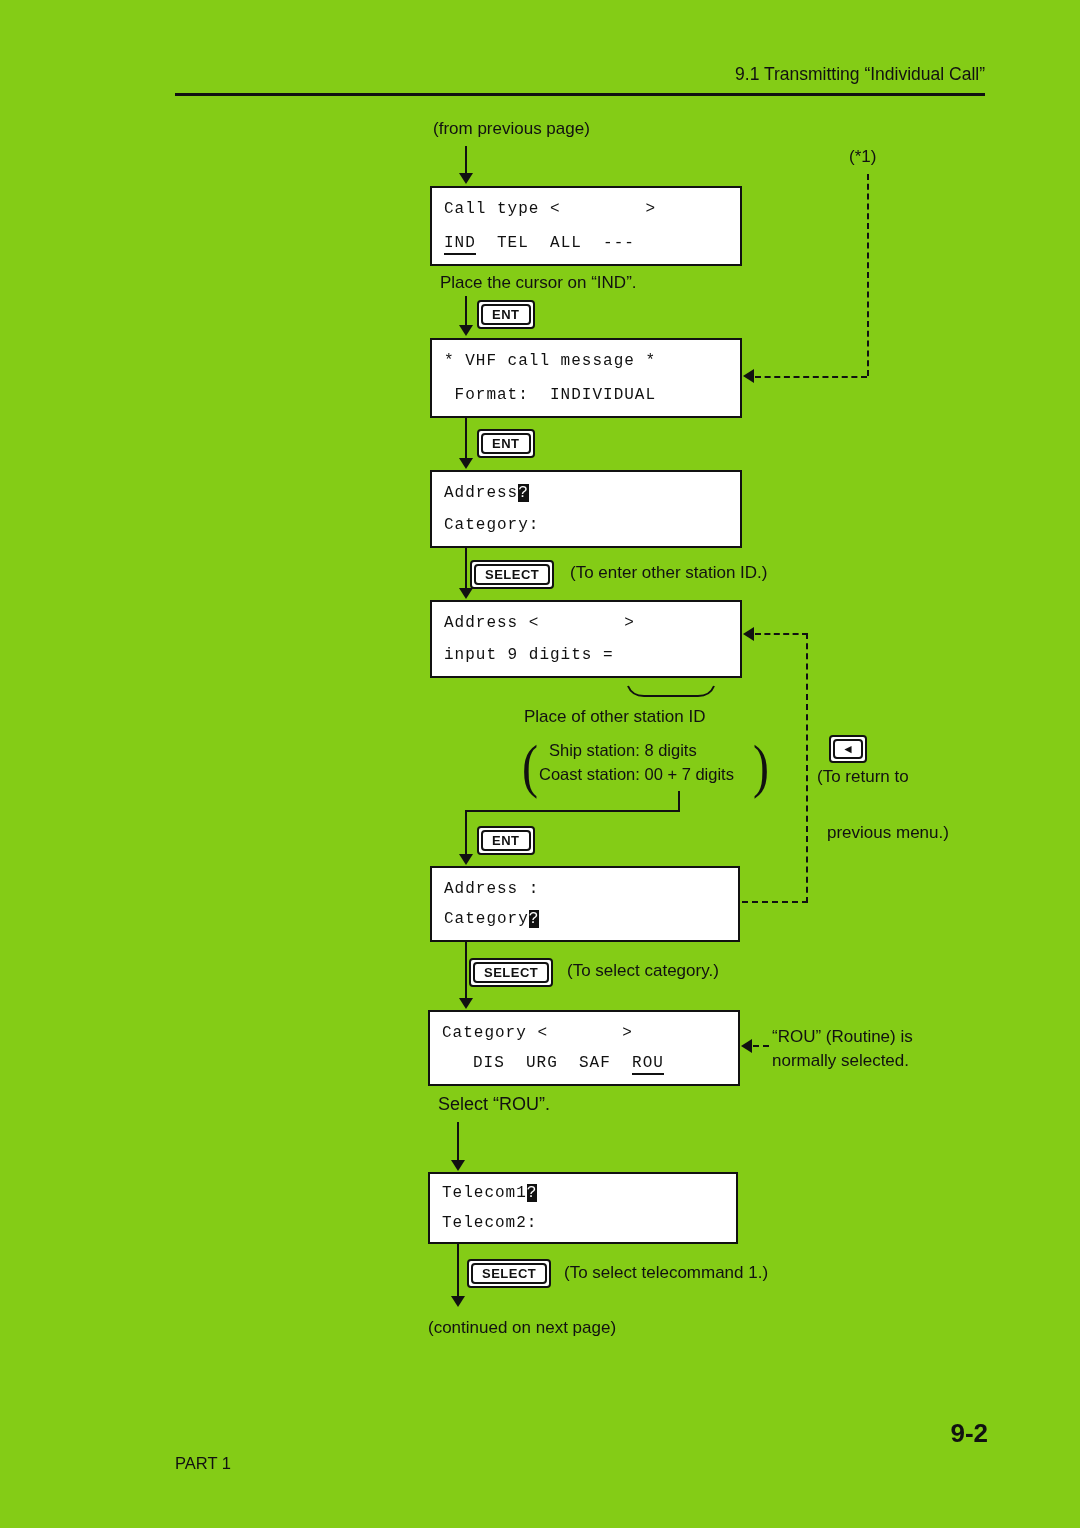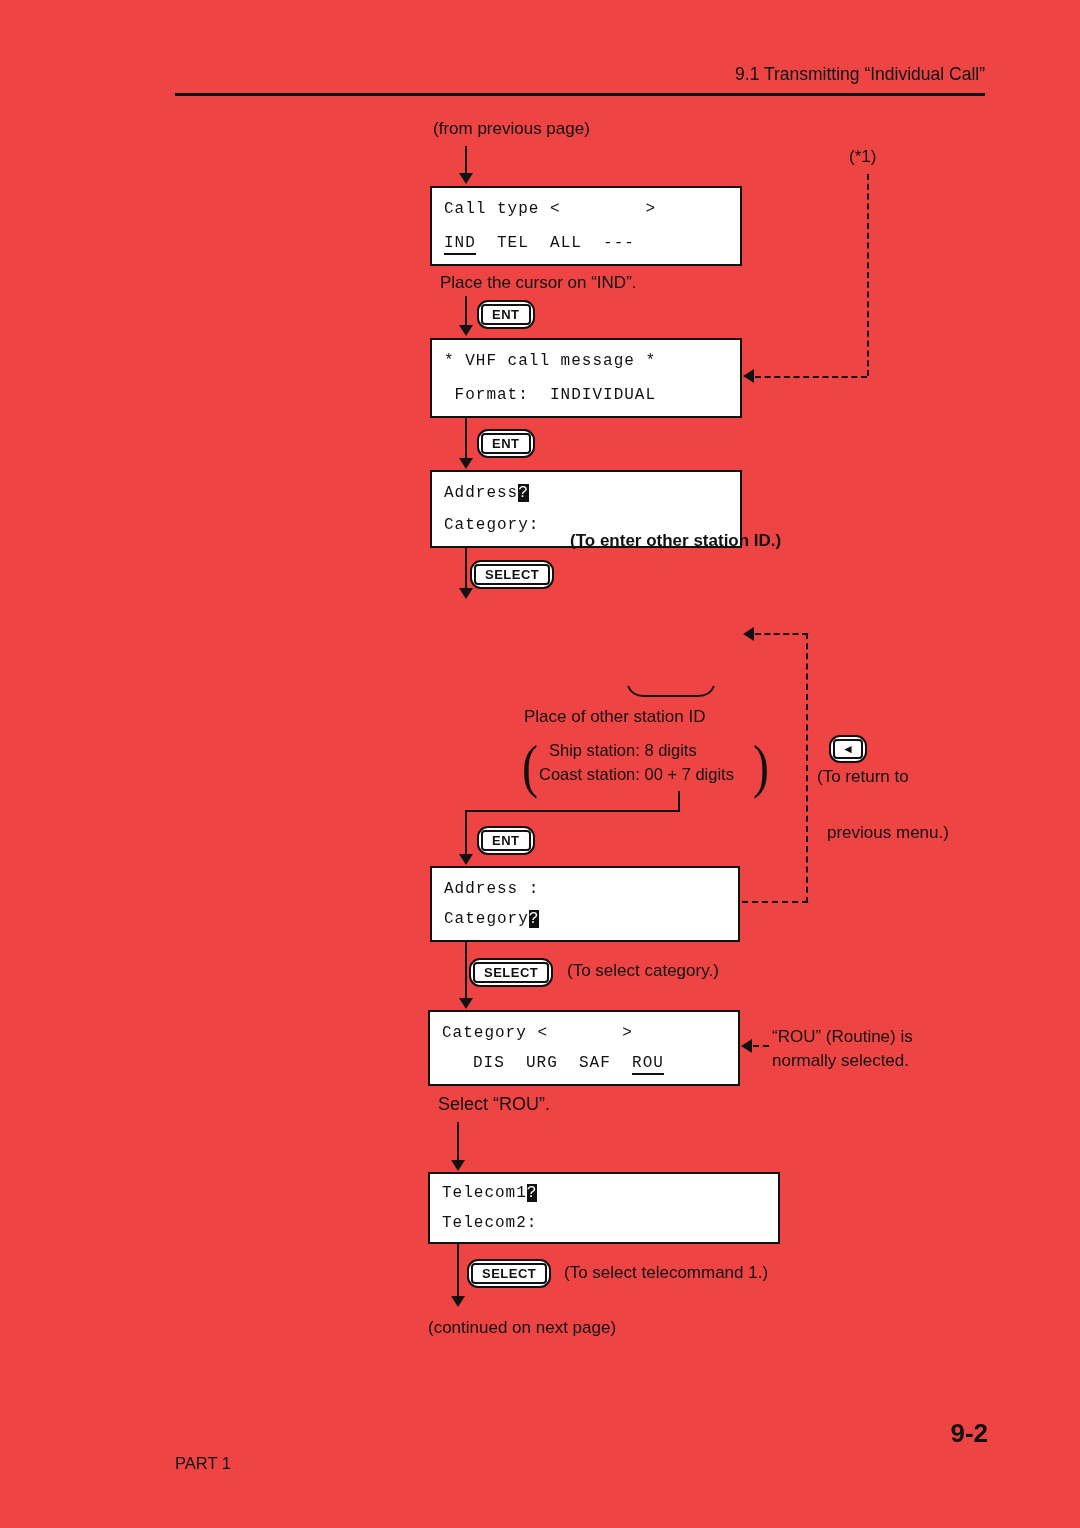--- a/index.html
+++ b/index.html
@@ -1,34 +1,34 @@
 <!DOCTYPE html>
 <html><head>
 <meta charset="utf-8">
 <style>
   *{margin:0;padding:0;box-sizing:border-box;}
   html,body{background:#ffffff;}
-  .page{position:relative;width:1080px;height:1528px;background:#ef4444;margin:0 auto;
+  .page{position:relative;width:1080px;height:1528px;background:#84cc16;margin:0 auto;
         font-family:"Liberation Sans",sans-serif;color:#111;overflow:hidden;}
   .note{position:absolute;font-size:17px;white-space:nowrap;color:#111;}
   .rule{position:absolute;background:#111;}
   .lcd{position:absolute;border:2.5px solid #111;background:#fff;}
   .lcd-line{position:absolute;left:12px;font-family:"Liberation Mono","DejaVu Sans Mono",monospace;
             font-size:16px;letter-spacing:1px;white-space:pre;color:#111;}
   .inv{background:#111;color:#fff;}
   .ul{border-bottom:2.5px solid #111;padding-bottom:1px;}
   .vline{position:absolute;width:0;border-left:2px solid #111;}
   .hline{position:absolute;height:0;border-top:2px solid #111;}
   .dash-v{position:absolute;width:0;border-left:2px dashed #111;}
   .dash-h{position:absolute;height:0;border-top:2px dashed #111;}
   .arr-down{position:absolute;width:0;height:0;border-left:7px solid transparent;
             border-right:7px solid transparent;border-top:11px solid #111;}
   .arr-left{position:absolute;width:0;height:0;border-top:7px solid transparent;
             border-bottom:7px solid transparent;border-right:11px solid #111;}
-  .key{position:absolute;border:2px solid #111;border-radius:11px;padding:2px;background:#fff;}
+  .key{position:absolute;border:2px solid #111;border-radius:4px;padding:2px;background:#fff;}
   .key-label{display:block;border:2px solid #111;border-radius:4px;padding:1px 9px;
              font-weight:bold;font-size:13px;letter-spacing:.5px;
              font-family:"Liberation Sans",sans-serif;color:#111;}
   .bigparen{position:absolute;font-family:"Liberation Serif",serif;font-size:48px;
             transform:scaleY(1.25);transform-origin:top;color:#111;}
   .small-note{font-size:16.5px;}
   .header-title{position:absolute;font-size:17.5px;}
   .footer-part{position:absolute;font-size:16.5px;margin-top:24px;}
   .footer-page{position:absolute;font-size:26px;font-weight:bold;}
   .select-rou{font-size:18px;}
@@ -77,23 +77,27 @@
 
   <div class="lcd" style="left:430px;top:470px;width:312px;height:78px;">
     <div class="lcd-line" style="top:12px;"><span>Address</span><span class="inv">?</span></div>
     <div class="lcd-line" style="top:44px;">Category:</div>
   </div>
 
   <div class="vline" style="left:465px;top:548px;height:41px;"></div>
   <div class="key" style="left:470px;top:560px;">
     <span class="key-label">SELECT</span>
   </div>
-  <div class="note" style="left:570px;top:531px;font-weight:bold;">(To enter other station ID.)</div>
+  <div class="note" style="left:570px;top:563px;">(To enter other station ID.)</div>
   <div class="arr-down" style="left:459px;top:588px;"></div>
 
+  <div class="lcd" style="left:430px;top:600px;width:312px;height:78px;">
+    <div class="lcd-line" style="top:12px;">Address &lt;        &gt;</div>
+    <div class="lcd-line" style="top:44px;">input 9 digits =</div>
+  </div>
 
   <div class="arr-left" style="left:743px;top:627px;"></div>
   <div class="dash-h" style="left:755px;top:633px;width:53px;"></div>
   <div class="dash-v" style="left:806px;top:633px;height:270px;"></div>
   <div class="dash-h" style="left:742px;top:901px;width:66px;"></div>
 
   <div class="key" style="left:829px;top:735px;">
     <span class="key-label" style="padding:1px 7px;font-size:12px;">◄</span>
   </div>
   <div class="note" style="left:817px;top:767px;">(To return to</div>
@@ -137,21 +141,21 @@
   <div class="arr-left" style="left:741px;top:1039px;"></div>
   <div class="dash-h" style="left:753px;top:1045px;width:16px;"></div>
   <div class="note" style="left:772px;top:1027px;">“ROU” (Routine) is</div>
   <div class="note" style="left:772px;top:1051px;">normally selected.</div>
 
   <div class="note select-rou" style="left:438px;top:1094px;">Select “ROU”.</div>
 
   <div class="vline" style="left:457px;top:1122px;height:40px;"></div>
   <div class="arr-down" style="left:451px;top:1160px;"></div>
 
-  <div class="lcd" style="left:428px;top:1172px;width:352px;height:72px;">
+  <div class="lcd" style="left:428px;top:1172px;width:310px;height:72px;">
     <div class="lcd-line" style="top:10px;"><span>Telecom1</span><span class="inv">?</span></div>
     <div class="lcd-line" style="top:40px;">Telecom2:</div>
   </div>
 
   <div class="vline" style="left:457px;top:1244px;height:55px;"></div>
   <div class="key" style="left:467px;top:1259px;">
     <span class="key-label">SELECT</span>
   </div>
   <div class="note" style="left:564px;top:1263px;">(To select telecommand 1.)</div>
   <div class="arr-down" style="left:451px;top:1296px;"></div>

